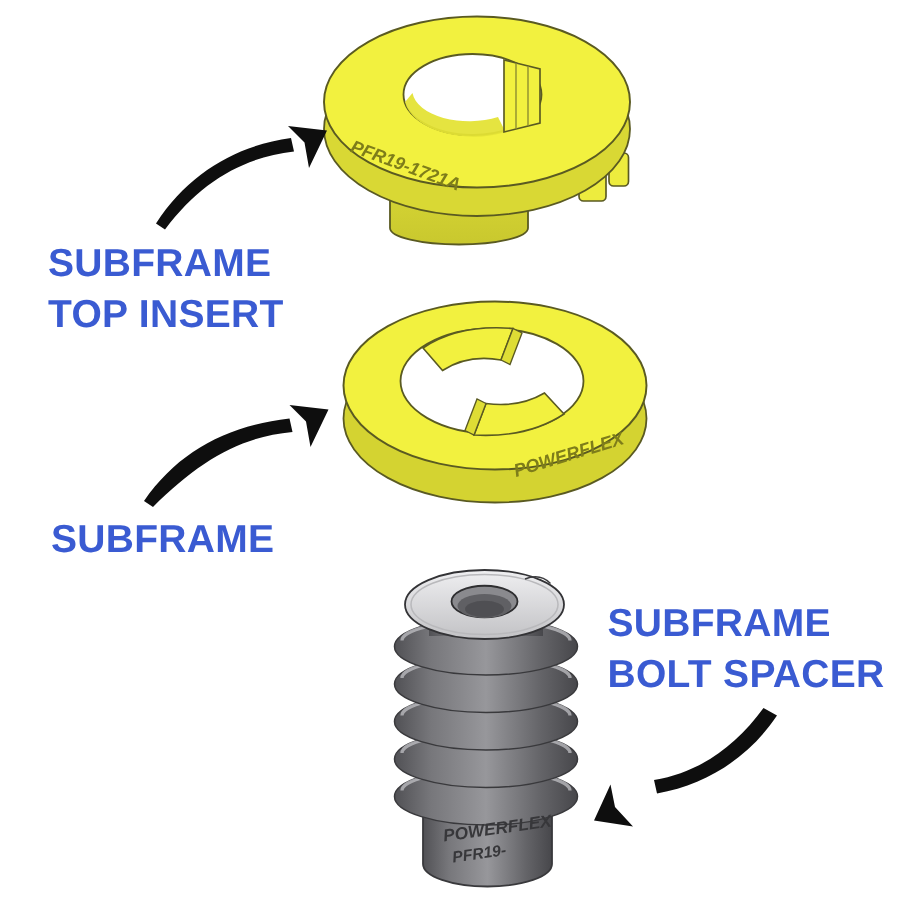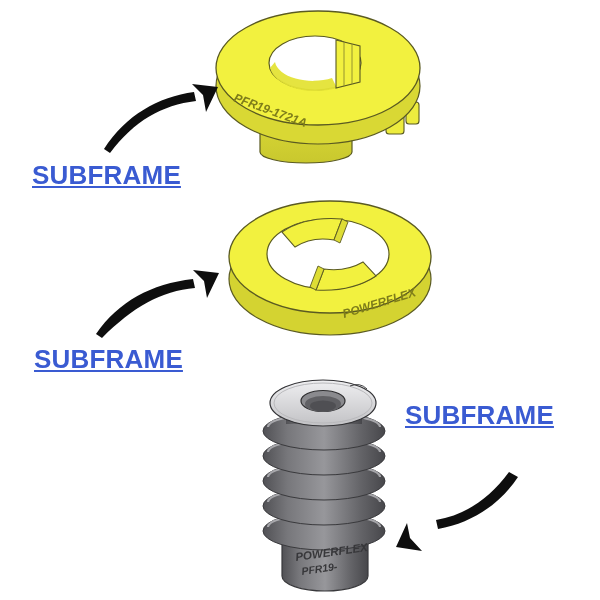--- a/index.html
+++ b/index.html
@@ -13,21 +13,21 @@
   #art{position:absolute;left:0;top:0;}
   .label{
     position:absolute;
     font-weight:bold;
     font-size:26px;
     line-height:34px;
     letter-spacing:0.2px;
     color:var(--label-blue,#3A5BD2);
     white-space:nowrap;
   }
-  .label span{display:block;text-decoration:underline;}
+  .label span{display:block;}
   #label-top{left:32px;top:158px;}
   #label-bottom{left:34px;top:342px;}
   #label-spacer{left:405px;top:398px;}
   .engrave-y{
     font-weight:bold;font-style:italic;
     fill:var(--engraving-olive,#7E7D1A);
     font-family:"Liberation Sans",sans-serif;
   }
   .engrave-g{
     font-weight:bold;font-style:italic;
@@ -140,21 +140,23 @@
 
       <g>
         <path d="M518,477 C500,504 472,523 438,529 L436,520 C466,515 490,498 509,472 Z"></path>
         <path d="M396,547 L407,523 L410,538 L422,551 Z"></path>
       </g>
     </g>
   </svg>
 
   <div class="label" id="label-top">
     <span>SUBFRAME</span>
+    <span>TOP INSERT</span>
   </div>
   <div class="label" id="label-bottom">
     <span>SUBFRAME</span>
   </div>
   <div class="label" id="label-spacer">
     <span>SUBFRAME</span>
+    <span>BOLT SPACER</span>
   </div>
 
 </div>
 
 </body></html>

